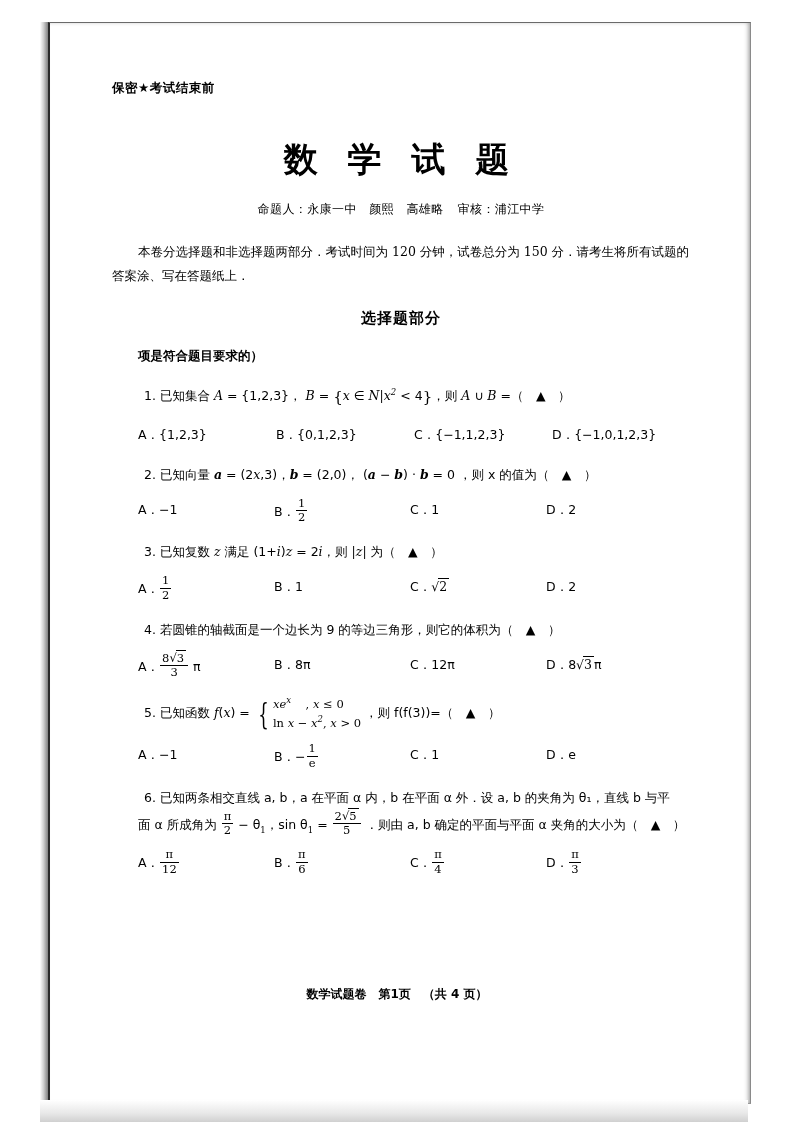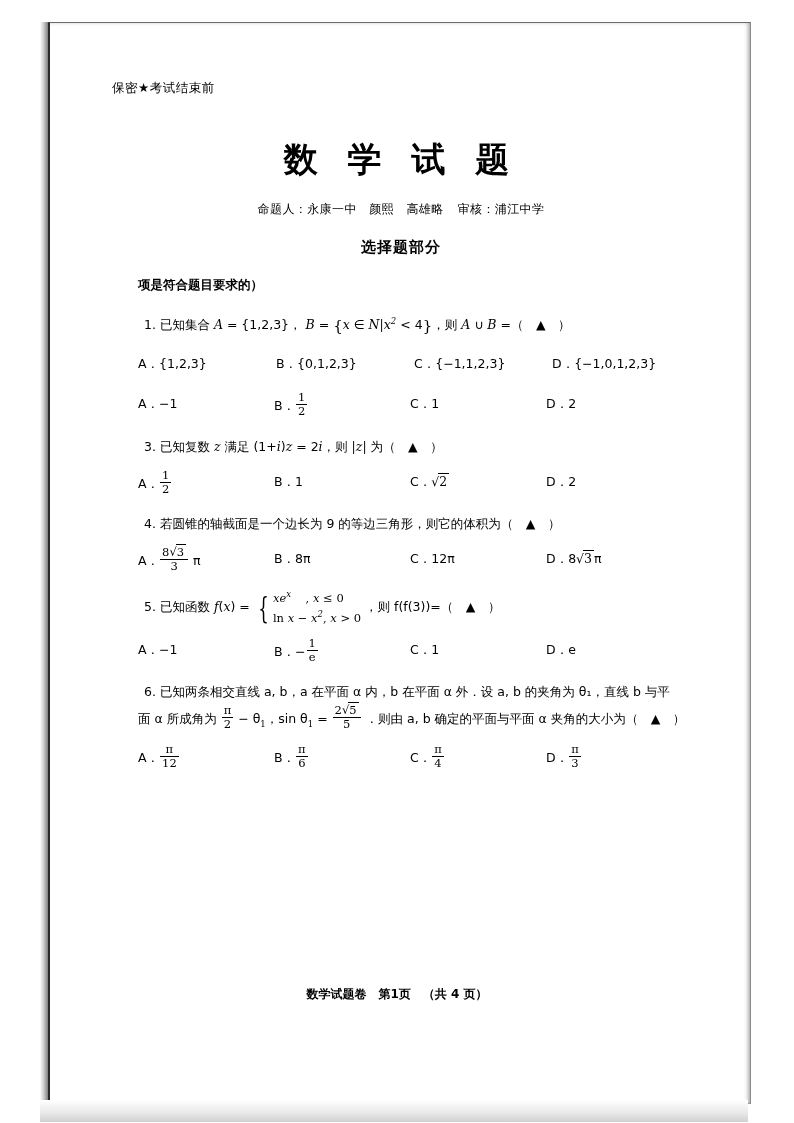--- a/index.html
+++ b/index.html
@@ -50,21 +50,21 @@
     height: 22px;
     background: linear-gradient(to bottom, #ffffff 0%, #e8e8e8 60%, #d0d0d0 100%);
   }
   .content {
     position: absolute;
     left: 112px;
     top: 80px;
     width: 578px;
   }
   .secret {
-    font-weight: normal;
+    font-weight: bold;
     font-size: 12.5px;
     letter-spacing: 0.5px;
   }
   .title {
     text-align: center;
     font-family: "DejaVu Serif", "Liberation Serif", serif;
     font-weight: bold;
     font-size: 34px;
     letter-spacing: 9px;
     margin-top: 40px;
@@ -217,20 +217,21 @@
   <div class="content">
 
     <div class="secret">保密★考试结束前</div>
 
     <div class="title">数 学 试 题</div>
 
     <div class="byline">
       <span>命题人：</span><span>永康一中　颜熙　高雄略</span><span class="gap"></span><span>审核：</span><span>浦江中学</span>
     </div>
 
+    <div class="intro">本卷分选择题和非选择题两部分．考试时间为 120 分钟，试卷总分为 150 分．请考生将所有试题的答案涂、写在答题纸上．</div>
 
     <div class="section-head">选择题部分</div>
 
     <div class="part-head">
       <span class="cont">项是符合题目要求的）</span>
     </div>
 
     <div class="q">
       <span class="stem">
         <span>1.</span>
@@ -241,20 +242,27 @@
       </span>
       <div class="opts wide">
         <div class="opt">A．{1,2,3}</div>
         <div class="opt">B．{0,1,2,3}</div>
         <div class="opt">C．{−1,1,2,3}</div>
         <div class="opt">D．{−1,0,1,2,3}</div>
       </div>
     </div>
 
     <div class="q">
+      <span class="stem">
+        <span>2.</span>
+        <span>已知向量</span>
+        <span class="bold-it">a</span> = (2<span class="mathit">x</span>,3)，<span class="bold-it">b</span> = (2,0)，
+        (<span class="bold-it">a</span> − <span class="bold-it">b</span>) · <span class="bold-it">b</span> = 0
+        <span>，则 x 的值为（　▲　）</span>
+      </span>
       <div class="opts">
         <div class="opt">A．−1</div>
         <div class="opt">B．<span class="frac"><span class="num">1</span><span class="den">2</span></span></div>
         <div class="opt">C．1</div>
         <div class="opt">D．2</div>
       </div>
     </div>
 
     <div class="q">
       <span class="stem">

